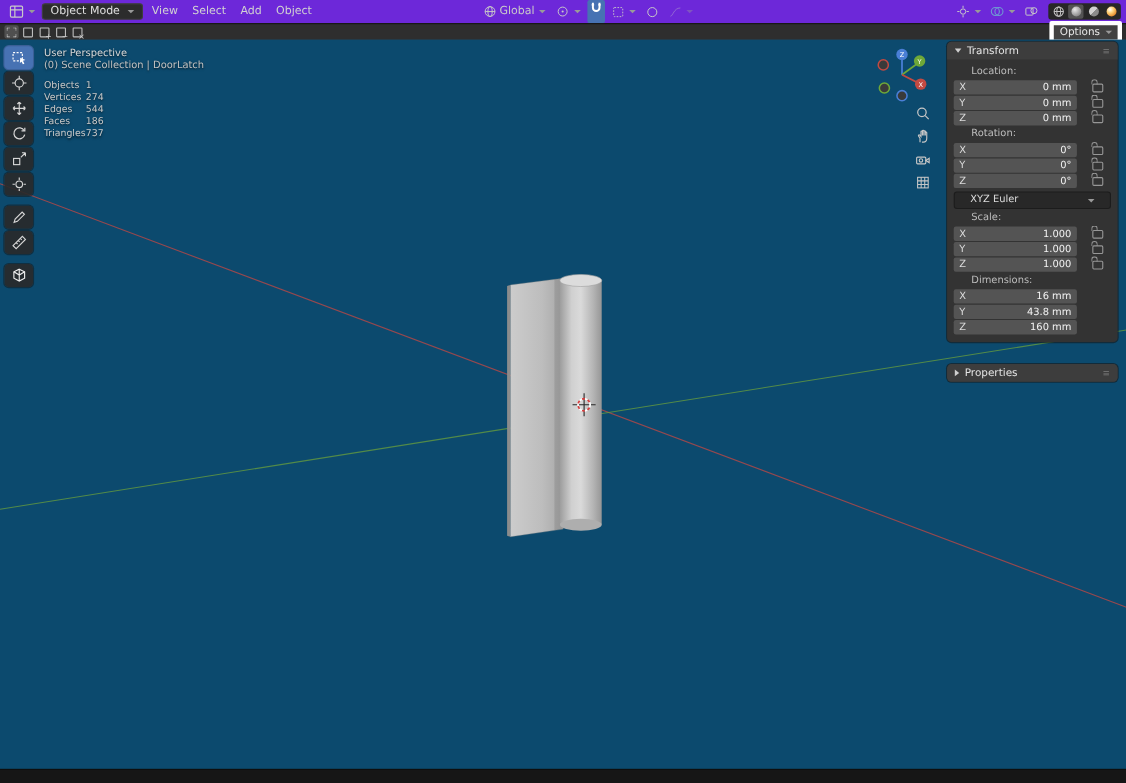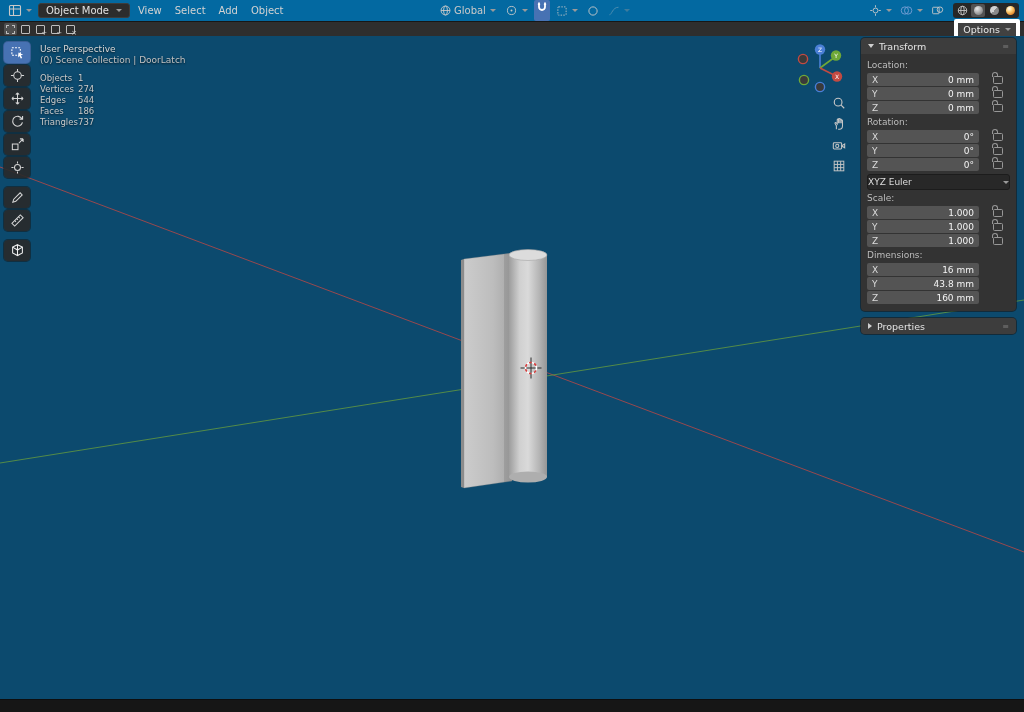--- a/index.html
+++ b/index.html
@@ -2,21 +2,21 @@
 <html><head>
 <meta charset="utf-8">
 <style>
   html,body{margin:0;padding:0}
   body{
     width:1024px;height:712px;position:relative;overflow:hidden;
     background:#3c3c3c;font-family:"DejaVu Sans",sans-serif;color:#d8d8d8;
     font-size:10px;-webkit-user-select:none;user-select:none;
   }
   
-  .header{position:absolute;top:0;left:0;right:0;height:21px;background:#0369a1;
+  .header{position:absolute;top:0;left:0;right:0;height:21px;background:#6d28d9;
     display:flex;align-items:center;padding:0 5px;box-sizing:border-box;gap:3px}
   .iconbtn{display:flex;align-items:center;gap:2px;padding:1px 3px;border-radius:3px;color:#c9c9c9}
   .iconbtn svg{display:block}
   .chev{width:0;height:0;border-left:3px solid transparent;border-right:3px solid transparent;
     border-top:3.5px solid #9a9a9a;display:inline-block;margin-left:2px}
   .mode-dd{display:flex;align-items:center;gap:5px;background:#2c2c2c;border:1px solid #3d3d3d;
     border-radius:3px;padding:1px 7px;font-size:10px;color:#e0e0e0;height:15px;box-sizing:border-box}
   .menu{font-size:10px;color:#d2d2d2;padding:2px 5px;border-radius:3px}
   .center-controls{position:absolute;left:436px;top:0;height:21px;display:flex;gap:3px}
   .right-controls{margin-left:auto;display:flex;align-items:center;gap:2px}
@@ -62,32 +62,32 @@
   
   .panels{position:absolute;top:2px;right:8px;width:155px;font-size:9px}
   .panel{background:#333333;border-radius:4px;box-shadow:0 0 0 1px rgba(24,24,24,.6)}
   .panel-header{height:16px;background:#3d3d3d;border-radius:4px 4px 0 0;display:flex;align-items:center;
     gap:5px;padding:0 7px;font-size:9.5px;color:#e4e4e4}
   .panel-header.only{border-radius:4px}
   .grip{margin-left:auto;color:#7d7d7d;font-size:8px}
   .tri-down{width:0;height:0;border-left:3.5px solid transparent;border-right:3.5px solid transparent;border-top:4.5px solid #cfcfcf}
   .tri-right{width:0;height:0;border-top:3.5px solid transparent;border-bottom:3.5px solid transparent;border-left:4.5px solid #cfcfcf}
   .panel-body{padding:3px 6px 6px 6px}
-  .sec-label{font-size:9px;color:#bdbdbd;margin:3px 0 3px 0}
+  .sec-label{font-size:9px;color:#bdbdbd;margin:3px 0 3px 16px}
   .axis-row{display:flex;align-items:center;height:13px;margin-bottom:1px}
   .field{flex:0 0 112px;height:13px;background:#545454;border-radius:2px;display:flex;align-items:center;
     justify-content:space-between;padding:0 5px;box-sizing:border-box}
   .field .axis{color:#dcdcdc}
   .field .val{color:#f4f4f4}
   .lock{position:relative;width:8px;height:6px;border:1px solid #979797;border-radius:1.5px;margin-left:14px;margin-top:1px}
   .lock::before{content:"";position:absolute;width:4px;height:4px;border:1px solid #979797;border-bottom:none;
     border-radius:3px 3px 0 0;left:-2px;top:-5px}
   .dd-full{height:14px;background:#282828;border:1px solid #1c1c1c;border-radius:3px;display:flex;align-items:center;
-    justify-content:space-between;padding:0 0;color:#dddddd;margin:3px 0 2px 0}
-  .props{margin-top:7px}
+    justify-content:space-between;padding:0 14px;color:#dddddd;margin:3px 0 2px 0}
+  .props{margin-top:20px}
   
   .statusbar{position:absolute;bottom:0;left:0;right:0;height:12px;background:#161616;border-top:1px solid #0e0e0e}
 </style>
 </head>
 <body>
 
 <div class="header">
   <span class="iconbtn">
     <svg width="14" height="13" viewBox="0 0 14 13" fill="none" stroke="#c9c9c9" stroke-width="1.1">
       <rect x="1.5" y="1.5" width="11" height="10" rx="1"></rect>

